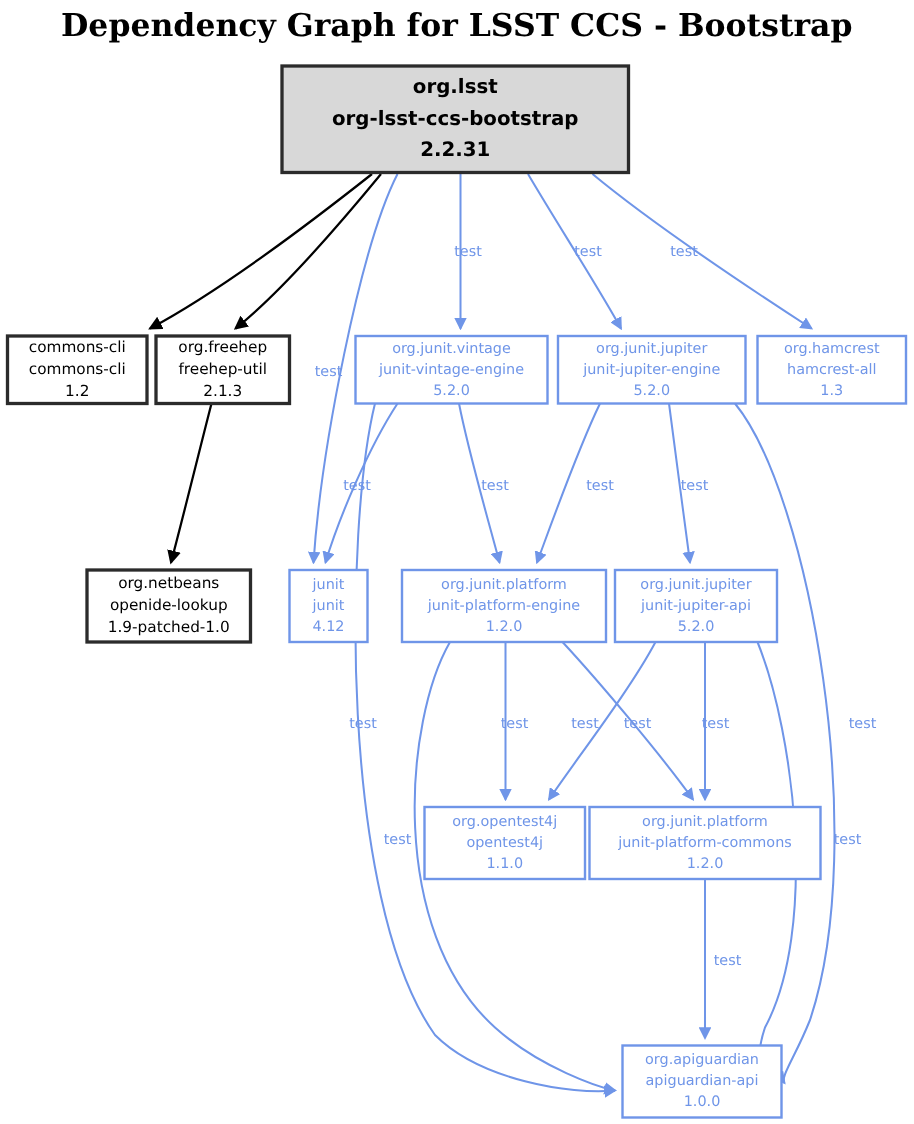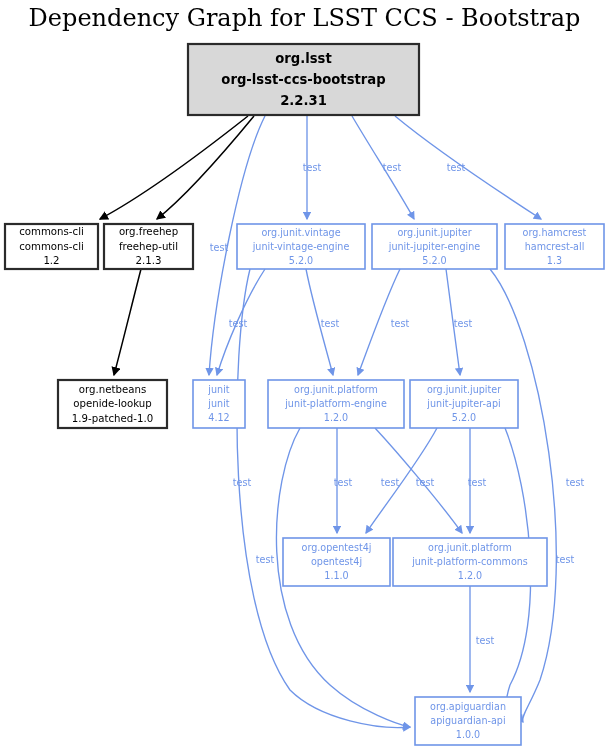--- a/index.html
+++ b/index.html
@@ -15,23 +15,24 @@
     overflow: hidden;
     font-family: "DejaVu Sans", sans-serif;
   }
   #graph-title {
     position: absolute;
     left: 0;
     top: 4px;
     width: 609px;
     text-align: center;
     font-family: "DejaVu Serif", serif;
-    font-size: 24px;
+    font-size: 21px;
     color: #000000;
     white-space: nowrap;
+    font-weight: bold;
   }
   svg#graph-canvas {
     position: absolute;
     left: 0;
     top: 0;
     width: 609px;
     height: 749px;
   }
   .node-box {
     fill: #ffffff;

